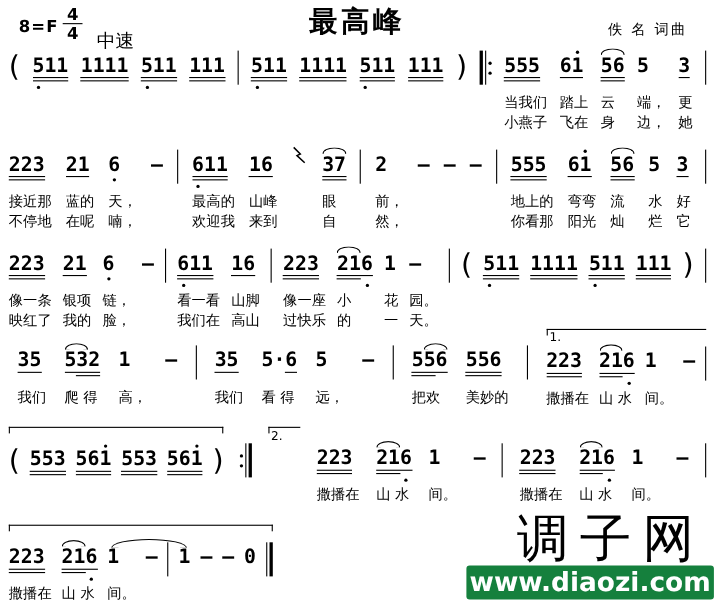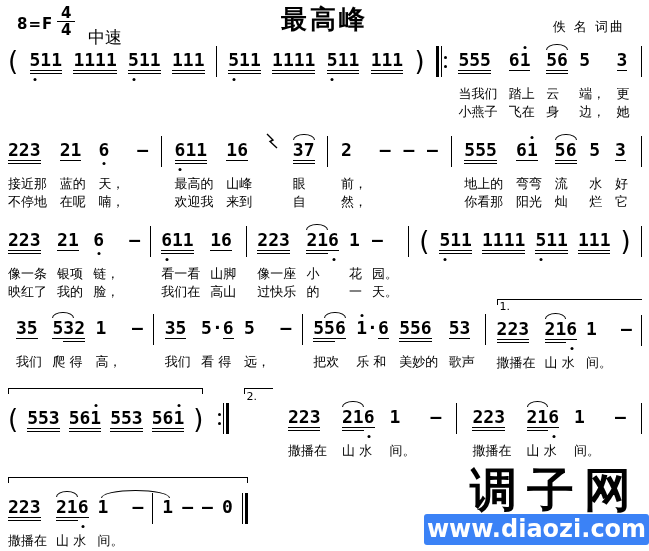--- a/index.html
+++ b/index.html
@@ -47,23 +47,23 @@
   .vspan::before{content:'';position:absolute;left:0;top:-1px;width:1px;height:6px;background:#000;}
   .vspan.rt::after{content:'';position:absolute;right:0;top:-1px;width:1px;height:6px;background:#000;}
   .vlabel{position:absolute;top:1px;left:3px;font-size:11px;line-height:11px;}
   .vtok{position:relative;margin-top:-10px;font-size:11px;line-height:11px;
         border-top:1px solid #000;padding:2px 16px 0 2px;}
   .vtok::before{content:'';position:absolute;left:0;top:-1px;width:1px;height:6px;background:#000;}
   .tg{position:relative;display:flex;gap:9px;}
   .tg-arc{position:absolute;top:2px;left:3px;right:3px;height:7px;border:1px solid #000;border-bottom:none;
           border-radius:50% 50% 0 0/100% 100% 0 0;}
   
-  .wm-name{position:absolute;right:8px;top:464px;font-size:47px;line-height:52px;font-weight:700;
+  .wm-name{position:absolute;right:8px;top:464px;font-size:47px;line-height:52px;font-weight:400;
            letter-spacing:10px;white-space:nowrap;}
-  .wm-url{position:absolute;right:0;top:514px;width:225px;height:31px;background:#3b82f6;color:#fff;
+  .wm-url{position:absolute;right:0;top:514px;width:225px;height:31px;background:#15803d;color:#fff;
           font-size:24px;font-weight:900;text-align:center;line-height:31px;border-radius:3px;letter-spacing:0;}
 </style>
 </head>
 <body>
 
 <div class="page">
   <div class="key">8=F</div>
   <div class="meter">
     <div class="num">4</div>
     <div class="den">4</div>
@@ -659,47 +659,27 @@
             <div class="ulrow">
               <div class="ul" style="top: 0px; left: 0%; width: 100%;"></div>
               <div class="ul" style="top: 3px; left: 0%; width: 66.6667%;"></div>
             </div>
           </div>
           <div class="lyr l1">把欢</div>
         </div>
         <div class="tok">
           <div class="notecol">
             <div class="arcrow"></div>
-            <div class="chars">1·6<div class="dot" style="left: 16.6667%; top: -4px;"></div></div>
-            <div class="ulrow">
-              <div class="ul" style="top: 0px; left: 66.6667%; width: 33.3333%;"></div>
-            </div>
-          </div>
-          <div class="lyr l1">乐 和</div>
-        </div>
-        <div class="tok">
-          <div class="notecol">
-            <div class="arcrow"></div>
             <div class="chars">556</div>
             <div class="ulrow">
               <div class="ul" style="top: 0px; left: 0%; width: 100%;"></div>
               <div class="ul" style="top: 3px; left: 0%; width: 100%;"></div>
             </div>
           </div>
           <div class="lyr l1">美妙的</div>
-        </div>
-        <div class="tok">
-          <div class="notecol">
-            <div class="arcrow"></div>
-            <div class="chars">53</div>
-            <div class="ulrow">
-              <div class="ul" style="top: 0px; left: 0%; width: 100%;"></div>
-            </div>
-          </div>
-          <div class="lyr l1">歌声</div>
         </div>
         <div class="bar">
           <div class="vline"></div>
         </div>
         <div class="vspan">
           <div class="vlabel">1.</div>
           <div class="tok">
             <div class="notecol">
               <div class="arcrow"></div>
               <div class="chars">223</div>

